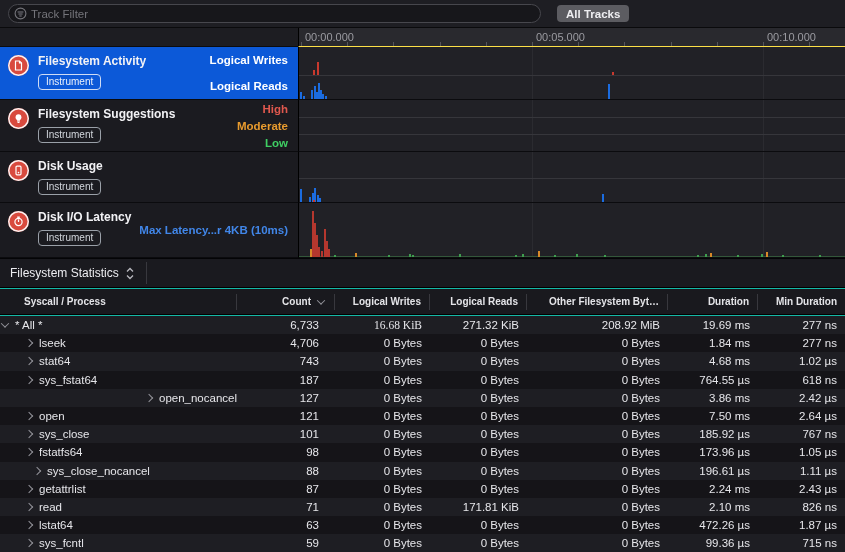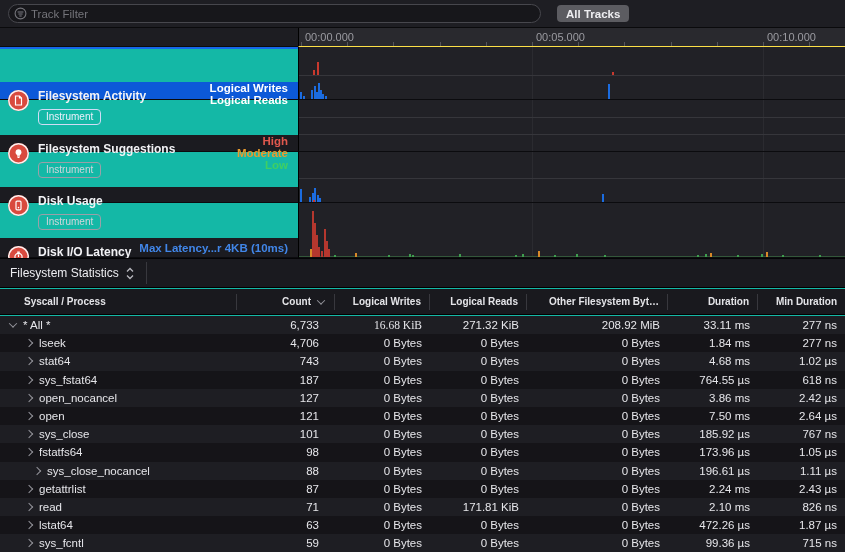--- a/index.html
+++ b/index.html
@@ -25,21 +25,21 @@
   .ruler-row { position:absolute; left:0; top:28px; width:845px; height:19px; display:flex; }
   .ruler-spacer { width:298px; height:19px; background:#1d1d22; border-bottom:1px solid #0c0c0e; }
   .ruler { position:relative; flex:1; background:#29292e; border-left:1px solid #000;
     border-bottom:1px solid #fde047; overflow:hidden; }
   .ruler-label { position:absolute; top:3px; font-size:11px; color:#9b9ba1; white-space:nowrap; }
   .ruler-tick { position:absolute; bottom:0; width:1px; height:4px; background:#55555b; }
   
   #tracks { position:absolute; left:0; top:47px; width:845px; }
   .track-row { position:relative; display:flex; width:845px; }
   .track-row.selected { box-shadow: inset 0 2px 0 #1768ea, inset 0 -2px 0 #1768ea; }
-  .track-side { position:relative; width:298px; background:#1b1b20; border-bottom:1px solid #0b0b0e;margin-top:35px; }
+  .track-side { position:relative; width:298px; background:#1b1b20; border-bottom:1px solid #0b0b0e; }
   .track-row.selected .track-side { background:#0c59d8; }
   .track-icon { position:absolute; left:8px; top:8px; width:21px; height:21px; border-radius:50%;
     background:#d94a3e; box-shadow: inset 0 0 0 1.5px rgba(255,255,255,.92);
     display:flex; align-items:center; justify-content:center; }
   .track-meta { position:absolute; left:38px; top:7px; }
   .track-name { font-size:12px; font-weight:bold; color:#f2f2f5; white-space:nowrap; }
   .track-badge { display:inline-block; margin-top:6px; padding:1px 7px 2px;
     border:1px solid #9aa0a8; border-radius:4px; font-size:10px; color:#d2d6dc; }
   .track-row.selected .track-badge { border-color:#cfdcf5; color:#eaf0fb; }
   .track-labels { position:absolute; right:10px; top:0; bottom:0; display:flex;
@@ -287,29 +287,29 @@
       </div>
       <div class="hcell right" style="width: 90px;">
         <span>Duration</span>
       </div>
       <div class="hcell right" style="width: 87px;">
         <span>Min Duration</span>
       </div>
     </div>
   <div id="rows">
       <div class="srow even">
-        <div class="scell name" style="width: 237px; padding-left: 10px;">
+        <div class="scell name" style="width: 237px; padding-left: 2px;">
           <span class="chev down"></span>
           <span class="row-name">* All *</span>
         </div>
         <div class="scell num count" style="width: 98px;">6,733</div>
         <div class="scell num" style="width: 95px; font-family: Liberation Serif, serif;">16.68 KiB</div>
         <div class="scell num" style="width: 97px;">271.32 KiB</div>
         <div class="scell num" style="width: 141px;">208.92 MiB</div>
-        <div class="scell num" style="width: 90px;">33.11 ms</div>
+        <div class="scell num" style="width: 90px;">19.69 ms</div>
         <div class="scell num" style="width: 87px;">277 ns</div>
       </div>
       <div class="srow odd">
         <div class="scell name" style="width: 237px; padding-left: 26px;">
           <span class="chev rightward"></span>
           <span class="row-name">lseek</span>
         </div>
         <div class="scell num count" style="width: 98px;">4,706</div>
         <div class="scell num" style="width: 95px;">0 Bytes</div>
         <div class="scell num" style="width: 97px;">0 Bytes</div>
@@ -335,21 +335,21 @@
           <span class="row-name">sys_fstat64</span>
         </div>
         <div class="scell num count" style="width: 98px;">187</div>
         <div class="scell num" style="width: 95px;">0 Bytes</div>
         <div class="scell num" style="width: 97px;">0 Bytes</div>
         <div class="scell num" style="width: 141px;">0 Bytes</div>
         <div class="scell num" style="width: 90px;">764.55 µs</div>
         <div class="scell num" style="width: 87px;">618 ns</div>
       </div>
       <div class="srow even">
-        <div class="scell name" style="width: 237px; padding-left: 26px;">
+        <div class="scell name" style="width: 237px;  justify-content: flex-end;">
           <span class="chev rightward"></span>
           <span class="row-name">open_nocancel</span>
         </div>
         <div class="scell num count" style="width: 98px;">127</div>
         <div class="scell num" style="width: 95px;">0 Bytes</div>
         <div class="scell num" style="width: 97px;">0 Bytes</div>
         <div class="scell num" style="width: 141px;">0 Bytes</div>
         <div class="scell num" style="width: 90px;">3.86 ms</div>
         <div class="scell num" style="width: 87px;">2.42 µs</div>
       </div>

